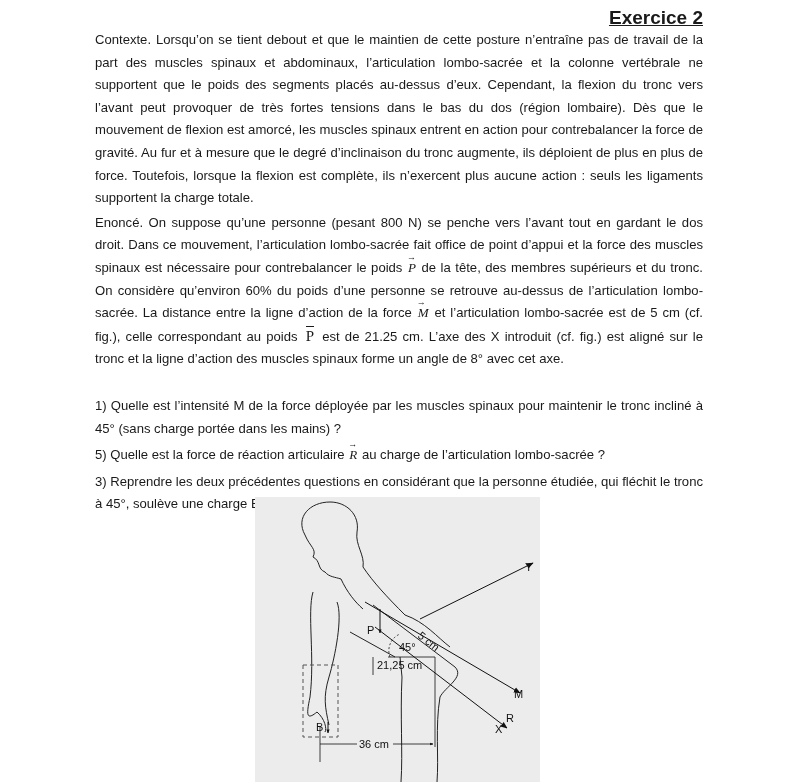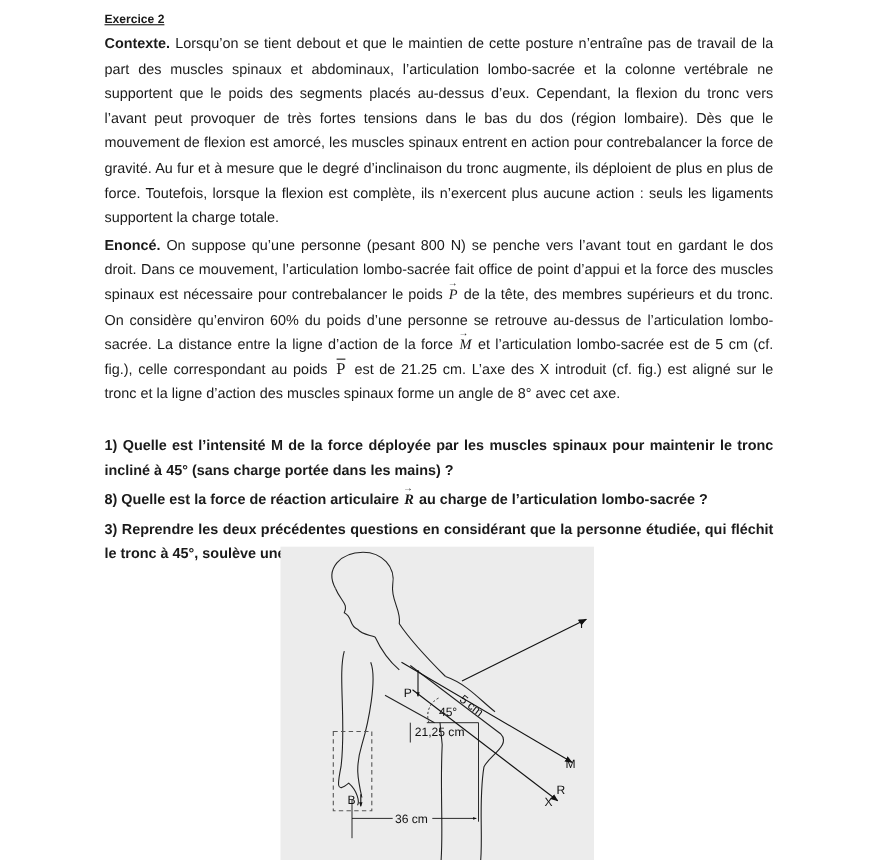--- a/index.html
+++ b/index.html
@@ -1,27 +1,27 @@
 <!DOCTYPE html>
 <html><head>
   <meta charset="utf-8">
   <style>
     html, body { margin: 0; padding: 0; background: #ffffff; }
     body { width: 796px; height: 782px; position: relative; overflow: hidden;
            font-family: "Liberation Sans", "DejaVu Sans", sans-serif; color: #1a1a1a; }
     .page { position: absolute; left: 95px; top: 8px; width: 608px; font-size: 13.1px; line-height: 22.6px; }
-    .heading { font-weight: bold; text-decoration: underline; font-size: 11px; line-height: 20px; margin-bottom: 1px; }
+    .heading { font-weight: bold; text-decoration: underline; font-size: 19px; line-height: 20px; margin-bottom: 1px; text-align: right; }
     .para { text-align: justify; margin: 0 0 2px 0; }
-    .para b { font-weight: bold; }
+    .para b { font-weight: normal; }
     .vec { font-family: "Liberation Serif", "DejaVu Serif", serif; font-style: italic; position: relative; display: inline-block; padding: 0 1px; }
     .vec::before { content: "\2192"; position: absolute; top: -11px; left: 0; font-size: 9px; font-style: normal; }
     .vecbar { font-family: "Liberation Serif", "DejaVu Serif", serif; position: relative; display: inline-block; padding: 0 3px; font-size: 15px; }
     .vecbar::before { content: ""; position: absolute; top: 1px; left: 3px; right: 3px; border-top: 1.6px solid #1a1a1a; }
     .gap { height: 22px; }
-    .q { margin: 0 0 4px 0; text-align: justify; font-weight: bold; }
+    .q { margin: 0 0 4px 0; text-align: justify; }
     .figure { position: absolute; left: 255px; top: 497px; width: 285px; height: 285px; background: #ececec; }
     .figure svg { position: absolute; left: 0; top: 0; }
     .flabel { font-family: "Liberation Sans", sans-serif; font-size: 11px; fill: #111; }
   </style>
 </head>
 <body>
 
 <div class="page">
   <div class="heading">Exercice 2</div>
 
@@ -38,21 +38,21 @@
     <span class="vec">M</span>
     <span>et l’articulation lombo-sacrée est de 5 cm (cf. fig.), celle correspondant au poids</span>
     <span class="vecbar">P</span>
     <span>est de 21.25 cm. L’axe des X introduit (cf. fig.) est aligné sur le tronc et la ligne d’action des muscles spinaux forme un angle de 8° avec cet axe.</span>
   </p>
 
   <div class="gap"></div>
 
   <p class="q">1) Quelle est l’intensité M de la force déployée par les muscles spinaux pour maintenir le tronc incliné à 45° (sans charge portée dans les mains) ?</p>
   <p class="q">
-    <span>8) Quelle est la force de réaction articulaire</span>
+    <span>5) Quelle est la force de réaction articulaire</span>
     <span class="vec">R</span>
     <span>au charge de l’articulation lombo-sacrée ?</span>
   </p>
   <p class="q">3) Reprendre les deux précédentes questions en considérant que la personne étudiée, qui fléchit le tronc à 45°, soulève une charge B de masse égale à 15 kg.</p>
 </div>
 
 <div class="figure">
   <svg width="285" height="285" viewBox="0 0 285 285">
     <defs>
       <marker id="ah" viewBox="0 0 10 10" refX="9" refY="5" markerWidth="7" markerHeight="7" orient="auto">

